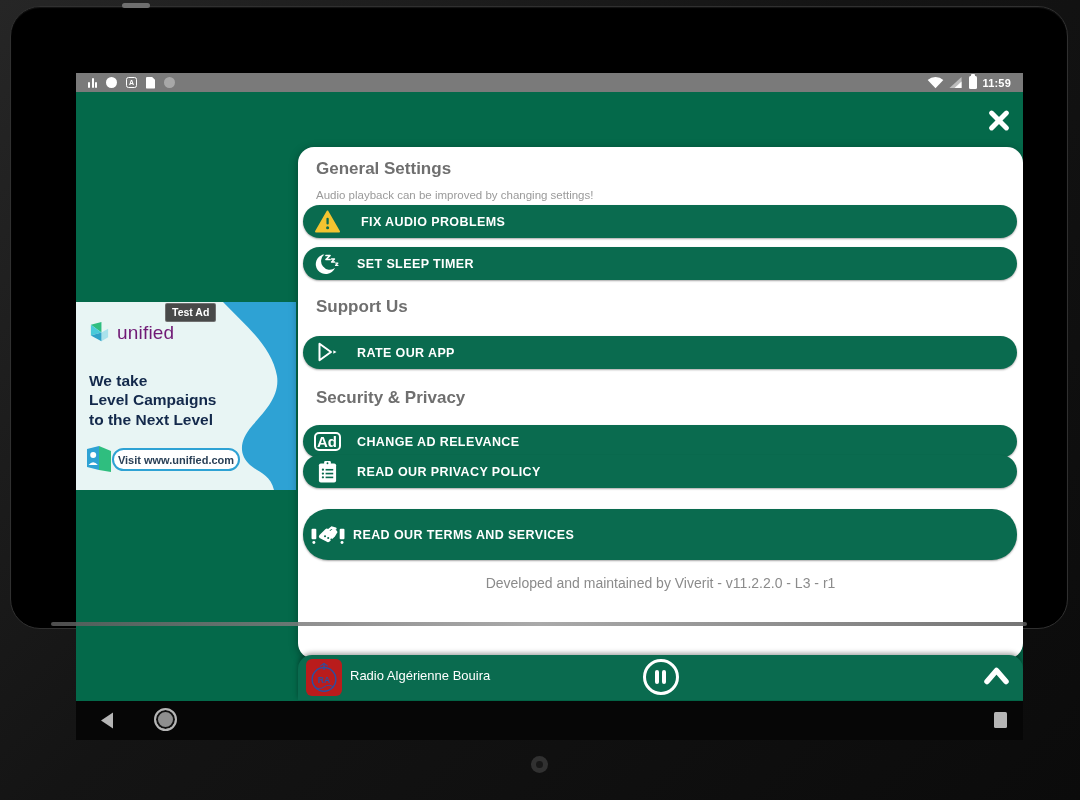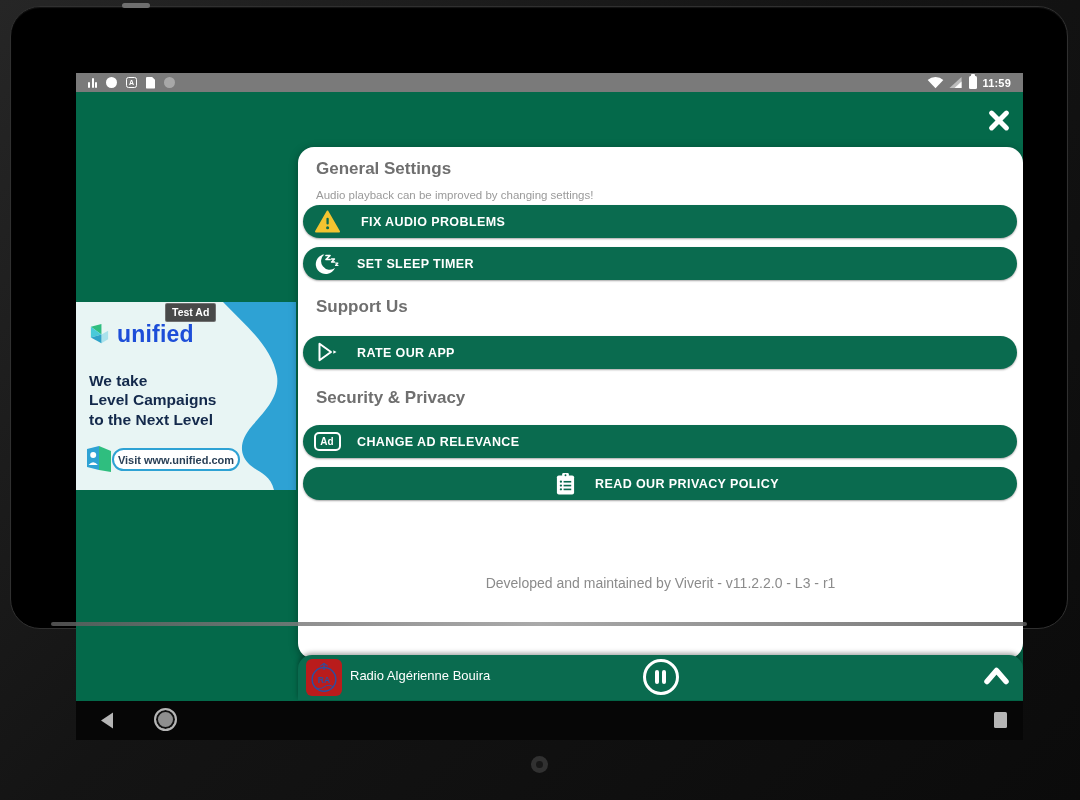--- a/index.html
+++ b/index.html
@@ -52,46 +52,46 @@
   .close i:last-child { transform:rotate(-45deg); }
 
   
   .ad { position:absolute; left:0; top:229px; width:220px; height:188px;
     background:#e8f5f4; overflow:hidden; }
   .ad-wave { position:absolute; left:0; top:0; }
   .ad-badge { position:absolute; left:89px; top:1px; background:rgba(58,58,58,.92);
     color:#fff; font-size:10.5px; font-weight:700; padding:2px 6px 3px; border-radius:2px;
     border:1px solid rgba(130,130,130,.7); }
   .ad-brand { position:absolute; left:12px; top:19px; display:flex; align-items:center; gap:6px; }
-  .ad-brand-text { color:#1d4ed8; font-size:23px; font-weight:700; letter-spacing:.2px; }
+  .ad-brand-text { color:#701a75; font-size:19px; font-weight:400; letter-spacing:.2px; }
   .ad-headline { position:absolute; left:13px; top:69px; color:#13294b;
     font-size:15.5px; font-weight:800; line-height:1.25; }
   .ad-cta-row { position:absolute; left:9px; top:141px; width:205px; height:34px; }
   .ad-cta { position:absolute; left:27px; top:5px; width:128px; height:23px;
     background:#fff; border:2px solid #2ea2d4; border-radius:13px;
     display:flex; align-items:center; justify-content:center;
     color:#2a4057; font-size:11px; font-weight:600; cursor:pointer; }
 
   
   .card { position:absolute; left:222px; top:74px; width:725px; height:512px;
     background:#fff; border-radius:16px; box-shadow:0 2px 8px rgba(0,0,0,.35); }
   .sec-title { position:absolute; left:18px; color:#6f6f6f; font-size:17px; font-weight:700; }
   .sec-sub { position:absolute; left:18px; color:#9a9a9a; font-size:11.5px; }
   .gbtn { position:absolute; left:5px; width:714px; height:33px; border-radius:17px;
     background:#0a6b4f; display:flex; align-items:center; padding-left:10px; gap:16px;
     cursor:pointer; box-shadow:0 1px 2px rgba(0,0,0,.35); border:none; }
   .gbtn .lbl { color:#fff; font-size:12.5px; font-weight:700; letter-spacing:.4px; }
   .gbtn .ic { width:28px; display:flex; align-items:center; justify-content:center; }
   .b1 { top:58px;gap:20px; } .b2 { top:100px; } .b3 { top:189px; }
-  .b4 { top:278px; } .b5 { top:320px;justify-content:center; }
+  .b4 { top:278px; } .b5 { top:308px; }
   .b6 { top:362px; height:51px; border-radius:25px; gap:8px; padding-left:8px; }
   .t1 { top:12px; } .s1 { top:42px; } .t2 { top:150px; } .t3 { top:241px; }
   .adicon { width:27px; height:19px; border:2px solid #fff; border-radius:5px;
     display:flex; align-items:center; justify-content:center;
-    color:#fff; font-size:10px; font-weight:700; line-height:1; }
+    color:#fff; font-size:15px; font-weight:700; line-height:1; }
   .cardfoot { position:absolute; left:0; top:428px; width:100%; text-align:center;
     color:#8b8b8b; font-size:14px; }
 
   
   .player { position:absolute; left:222px; top:582px; width:725px; height:45px;
     background:#0a6b4f; border-radius:14px 14px 0 0; box-shadow:0 -2px 5px rgba(0,0,0,.35); }
   .ptile { position:absolute; left:8px; top:4px; width:36px; height:37px;
     background:#b91c1c; border-radius:6px; display:flex; align-items:center; justify-content:center; }
   .pstation { position:absolute; left:52px; top:0; height:40px; display:flex; align-items:center;
     color:#fff; font-size:13px; }
@@ -234,20 +234,36 @@
               <circle cx="6.2" cy="13.6" r="1.2" fill="#0a6b4f"></circle>
               <circle cx="6.2" cy="17.6" r="1.2" fill="#0a6b4f"></circle>
               <rect x="9" y="8.8" width="8" height="1.7" fill="#0a6b4f"></rect>
               <rect x="9" y="12.8" width="8" height="1.7" fill="#0a6b4f"></rect>
               <rect x="9" y="16.8" width="8" height="1.7" fill="#0a6b4f"></rect>
             </svg>
           </span>
           <span class="lbl">READ OUR PRIVACY POLICY</span>
         </button>
 
+        <button class="gbtn b6">
+          <span class="ic" style="width:34px;">
+            <svg width="34" height="24" viewBox="0 0 32 22">
+              <rect x="0.5" y="5" width="4.5" height="10" rx="1" fill="#fff"></rect>
+              <circle cx="2.7" cy="18" r="1.4" fill="#fff"></circle>
+              <rect x="27" y="5" width="4.5" height="10" rx="1" fill="#fff"></rect>
+              <circle cx="29.2" cy="18" r="1.4" fill="#fff"></circle>
+              <path d="M8 11 L13.5 5.5 a2 2 0 0 1 2.8 0 L18 7.2 l3 -2.6 a6 6 0 0 1 4 3.6 l-2.5 4.3 -5 4.6 a2.2 2.2 0 0 1 -3 0 L8 13.8 a2 2 0 0 1 0 -2.8 Z" fill="#fff"></path>
+              <path d="M15 7.5 L19.5 3.8 l3.6 1.2" stroke="#fff" stroke-width="2" fill="none" stroke-linecap="round"></path>
+              <circle cx="13.2" cy="12.2" r="1" fill="#0a6b4f"></circle>
+              <circle cx="16.2" cy="13.8" r="1" fill="#0a6b4f"></circle>
+              <circle cx="19.2" cy="15.2" r="1" fill="#0a6b4f"></circle>
+            </svg>
+          </span>
+          <span class="lbl">READ OUR TERMS AND SERVICES</span>
+        </button>
 
         <div class="cardfoot">Developed and maintained by Viverit - v11.2.2.0 - L3 - r1</div>
       </div>
 
       <div class="player">
         <div class="ptile">
           <svg width="34" height="35" viewBox="0 0 36 36">
             <circle cx="18" cy="20" r="12.5" fill="none" stroke="#2c4fa0" stroke-width="1.6"></circle>
             <path d="M18 3 L18 10" stroke="#2c4fa0" stroke-width="1.4"></path>
             <path d="M14 6 L18 3 L22 6" stroke="#2c4fa0" stroke-width="1.2" fill="none"></path>

